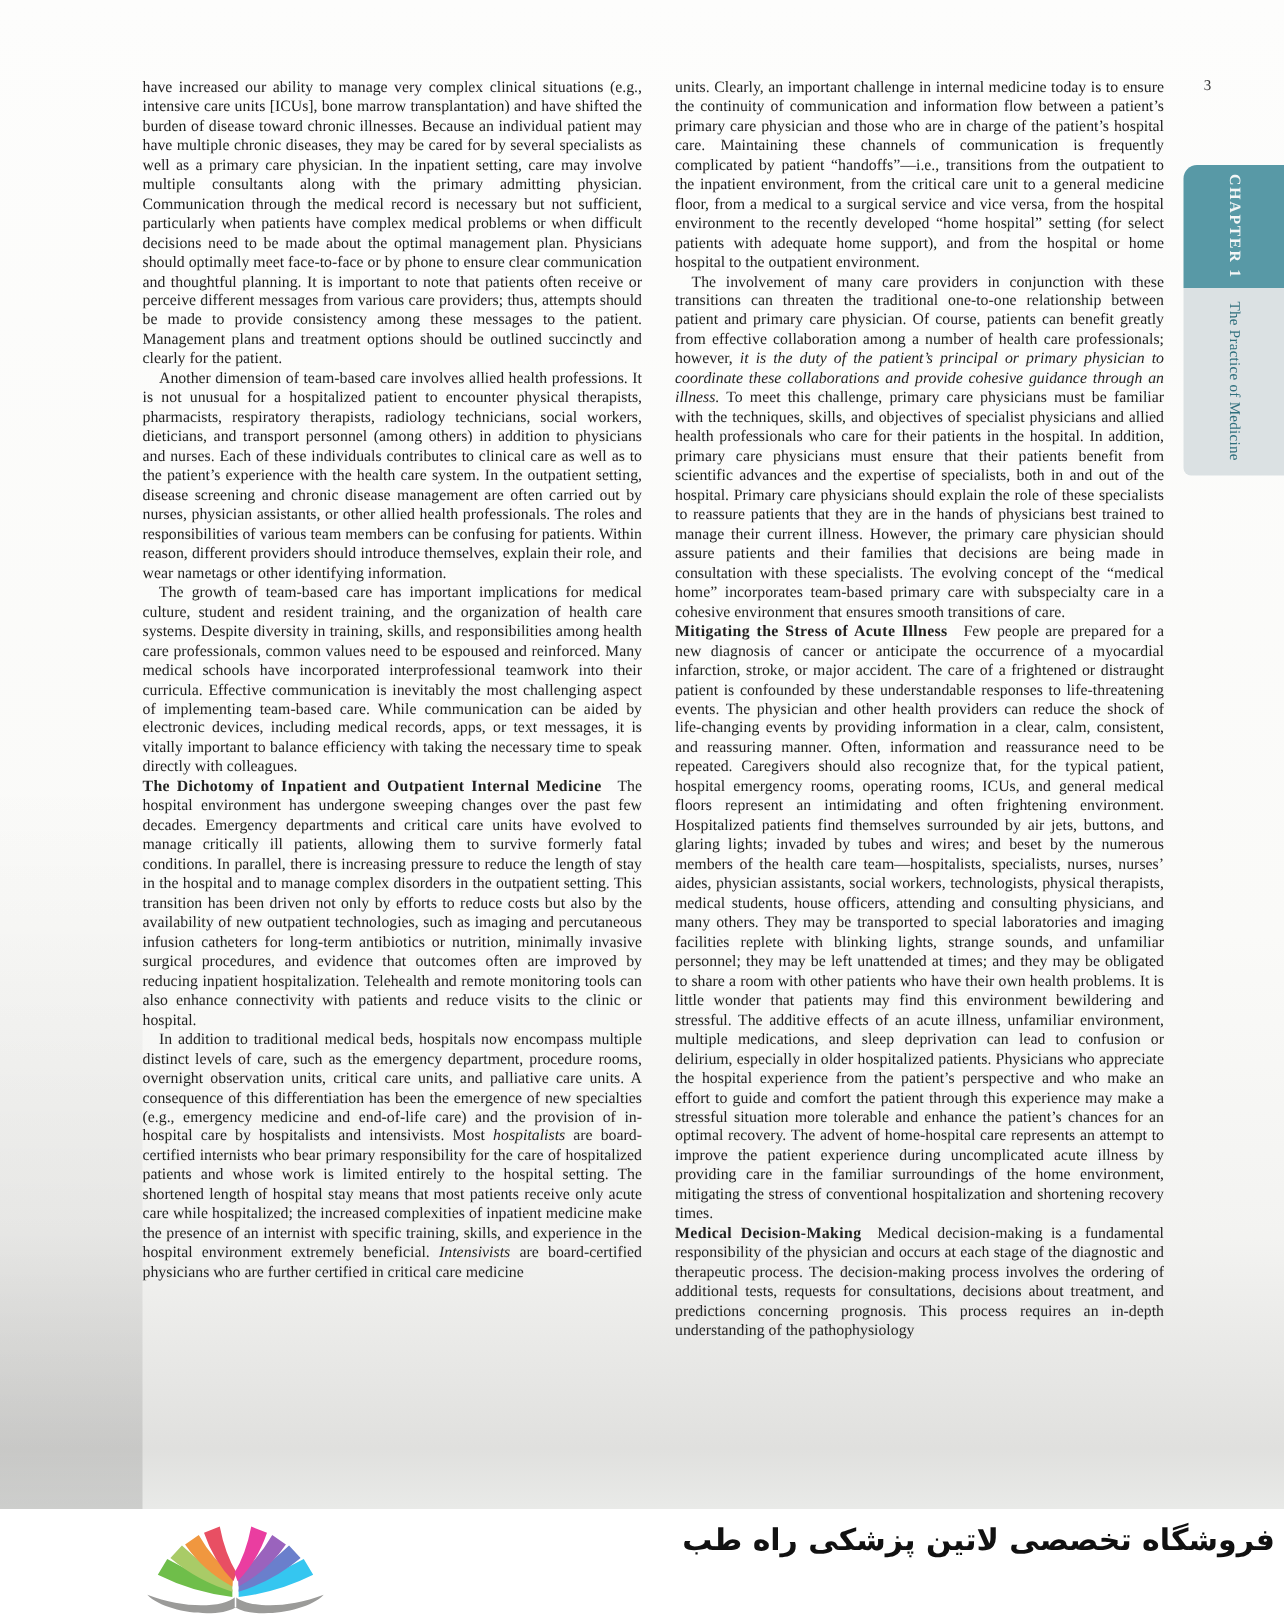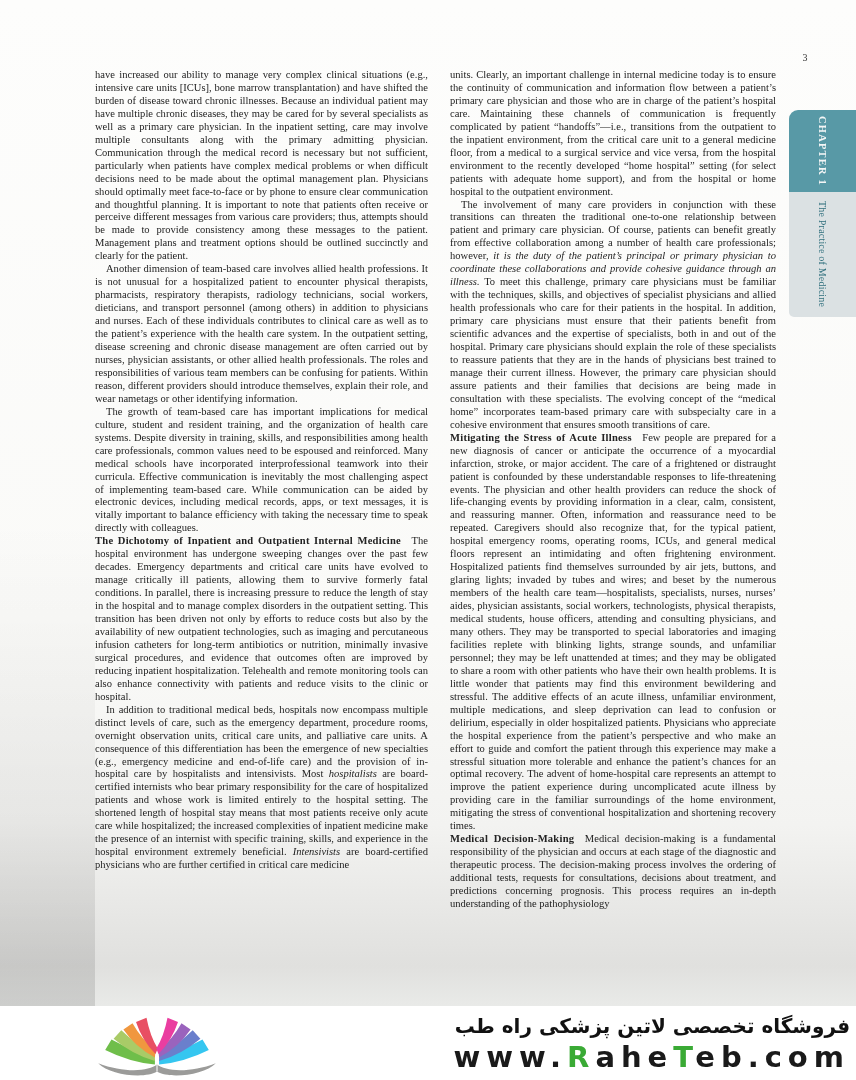--- a/index.html
+++ b/index.html
@@ -11,21 +11,21 @@
   
   .page-bg{
     position:absolute;left:0;top:0;width:856px;height:1006px;
     background:linear-gradient(180deg,#fdfdfc 0%,#fafaf8 62%,#f3f3f1 82%,#e0e0de 96%,#e9eae8 100%);
   }
   .page-bg-left-shade{
     position:absolute;left:0;top:520px;width:95px;height:486px;
     background:linear-gradient(180deg,rgba(0,0,0,0) 0%,rgba(0,0,0,0.05) 60%,rgba(0,0,0,0.12) 100%);
   }
   .col{
-    position:absolute;top:69px;
+    position:absolute;top:53px;
     font-size:10.55px;line-height:12.95px;color:#232323;
     text-align:justify;
   }
   .col-left{left:95px;width:333px;}
   .col-right{left:450px;width:326px;}
   .para{margin:0;}
   .para.indent{text-indent:11px;}
   .para .run-heading{
     font-weight:bold;letter-spacing:0.25px;
   }
@@ -123,17 +123,16 @@
       <path d="M103,73 Q136,63 162,41 L151,29 Q129,50 103,65 Z" fill="#6a7fcc"></path>
       <path d="M103,68 Q131,53 148,28 L135,19 Q122,42 102,58 Z" fill="#9a63bd"></path>
       <path d="M102,63 Q121,44 130,17 L115,11 Q110,37 99,55 Z" fill="#ea3da0"></path>
 
       <path d="M16,76 C52,90 88,88 100,78 C112,88 148,90 184,76 C168,93 118,99 100,88 C82,99 32,93 16,76 Z" fill="#9b9b99"></path>
       <path d="M100,78 L100,88" stroke="#ffffff" stroke-width="1.5" fill="none"></path>
     </svg>
 
     <div class="footer-text">
       <div class="brand-fa">فروشگاه تخصصی لاتین پزشکی  راه طب</div>
-      <div class="url"><span>www.</span><span style="color: rgb(58, 170, 53);">R</span><span>ahe</span><span style="color: rgb(58, 170, 53);">T</span><span>eb.com</span></div>
     </div>
   </div>
 
 </div>
 
 </body></html>

